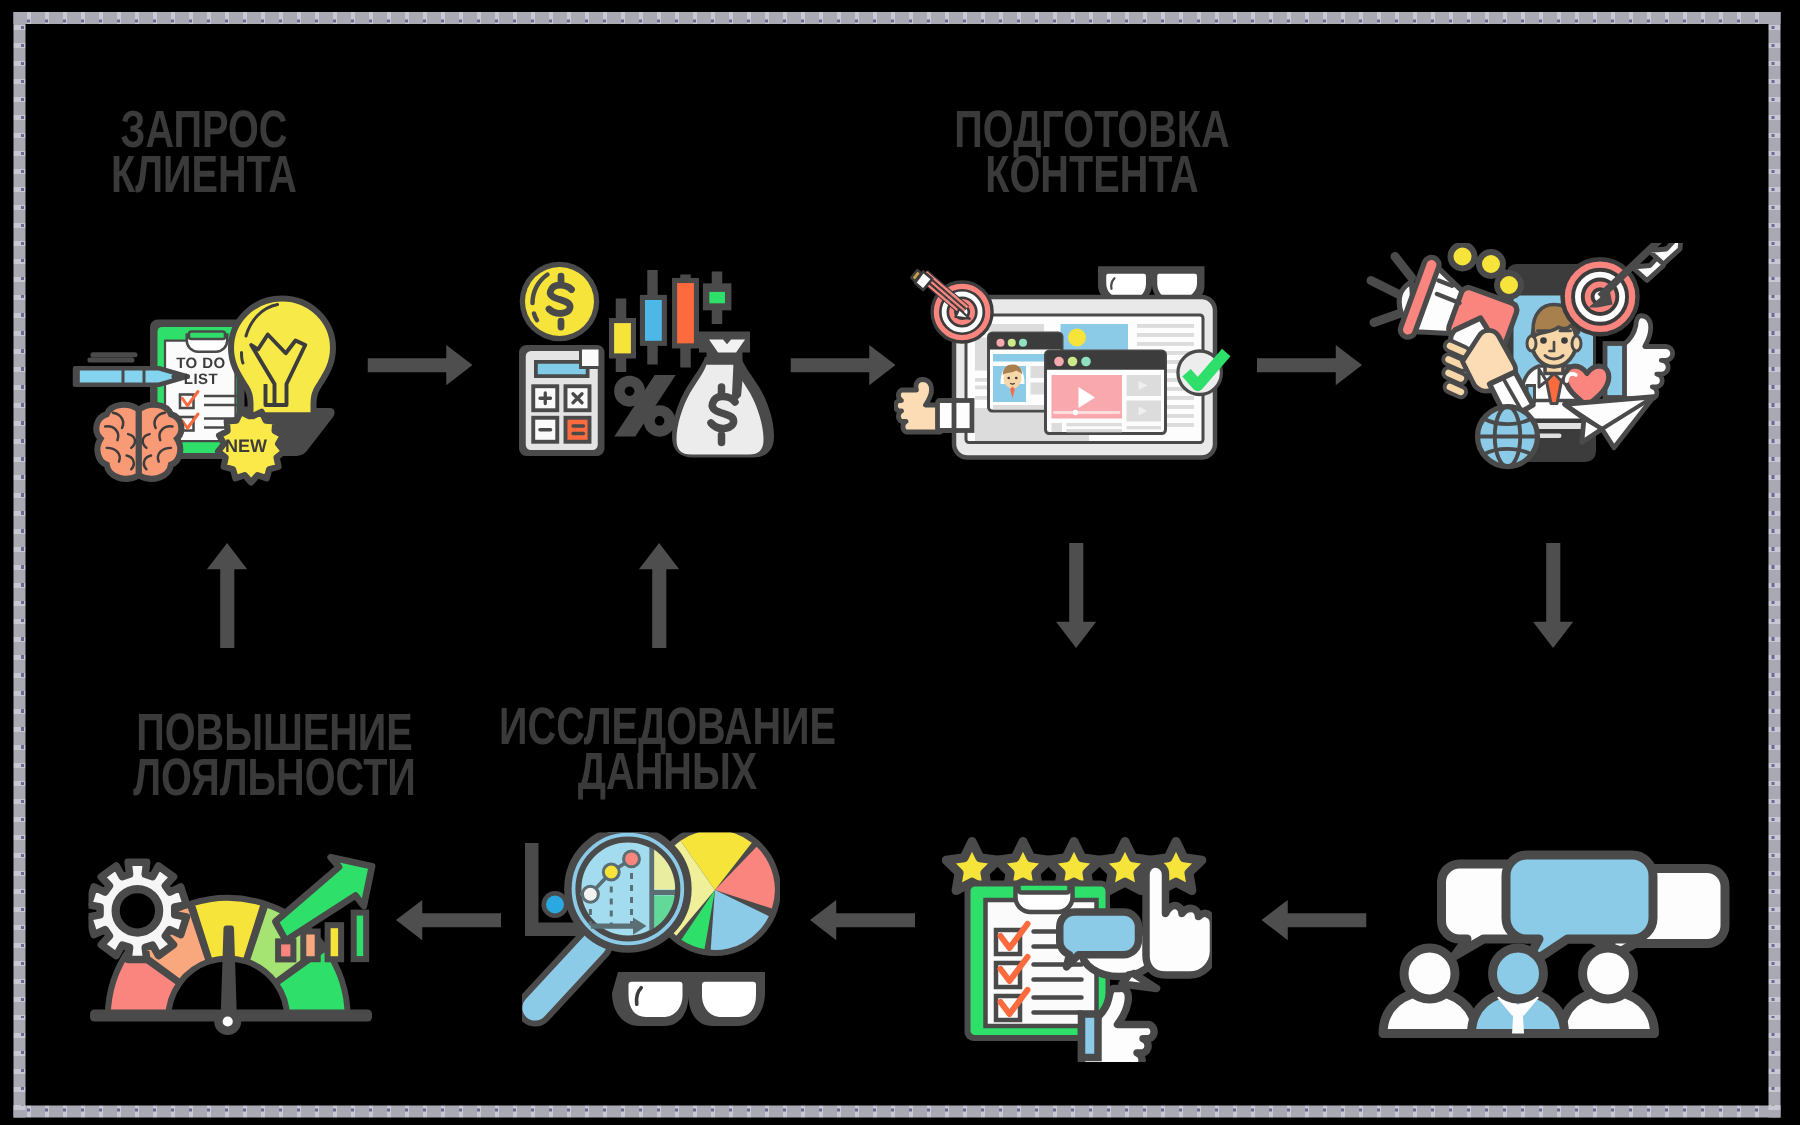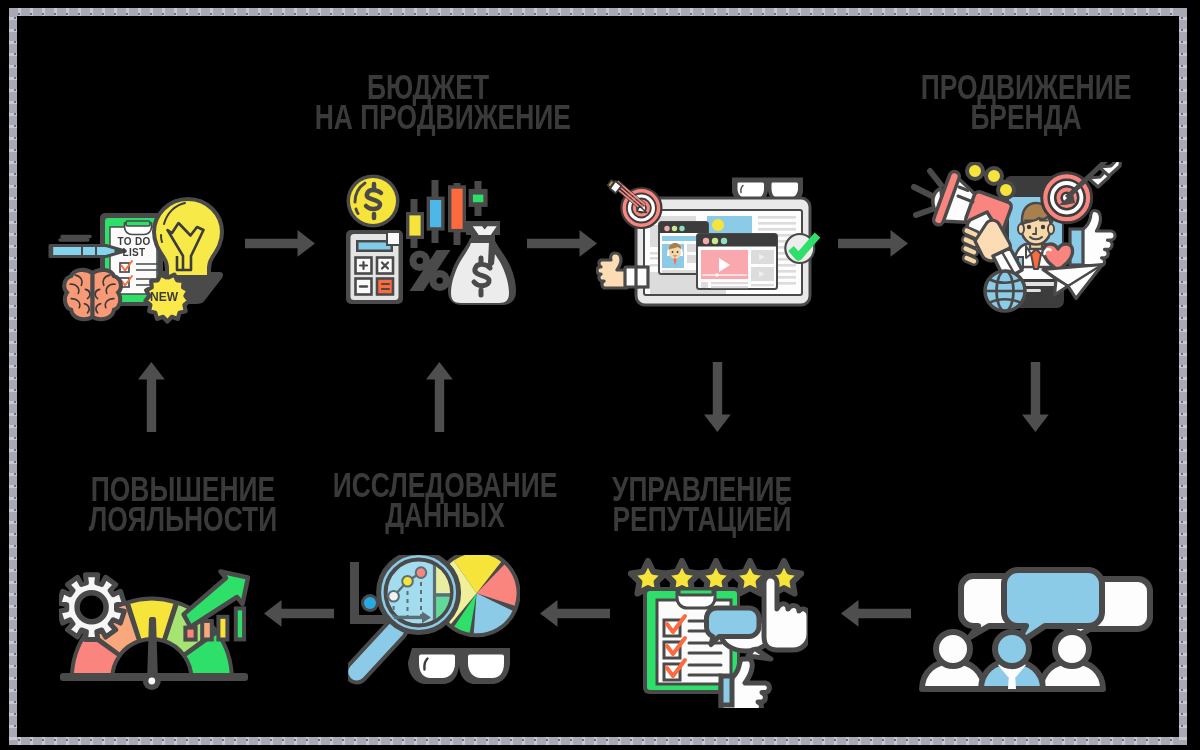--- a/index.html
+++ b/index.html
@@ -36,33 +36,29 @@
     <div class="fb ftop"></div>
     <div class="fb fbot"></div>
     <div class="fb flef"></div>
     <div class="fb frig"></div>
     <div class="fb dots-top"></div>
     <div class="fb dots-bot"></div>
     <div class="fb dots-lef"></div>
     <div class="fb dots-rig"></div>
   </div>
 
-  <div class="label" style="left:278px;top:72px;width:300px;">
-    <span>БЮДЖЕТ</span>
-    <span>НА ПРОДВИЖЕНИЕ</span>
+  <div class="label" style="left:0;top:72px;width:272px;">
+    <span>ЗАПРОС</span>
+    <span>КЛИЕНТА</span>
   </div>
-  <div class="label" style="left:876px;top:72px;width:300px;">
-    <span>ПРОДВИЖЕНИЕ</span>
-    <span>БРЕНДА</span>
+  <div class="label" style="left:578px;top:72px;width:300px;">
+    <span>ПОДГОТОВКА</span>
+    <span>КОНТЕНТА</span>
   </div>
 
-  <div class="label" style="left:552px;top:474px;width:300px;">
-    <span>УПРАВЛЕНИЕ</span>
-    <span>РЕПУТАЦИЕЙ</span>
-  </div>
   <div class="label" style="left:295px;top:470px;width:300px;">
     <span>ИССЛЕДОВАНИЕ</span>
     <span>ДАННЫХ</span>
   </div>
   <div class="label" style="left:9px;top:474px;width:300px;margin-left:24px;">
     <span>ПОВЫШЕНИЕ</span>
     <span>ЛОЯЛЬНОСТИ</span>
   </div>
 
   <svg class="art" style="left:46px;top:194px;" width="184" height="132" viewBox="0 0 184 132">

